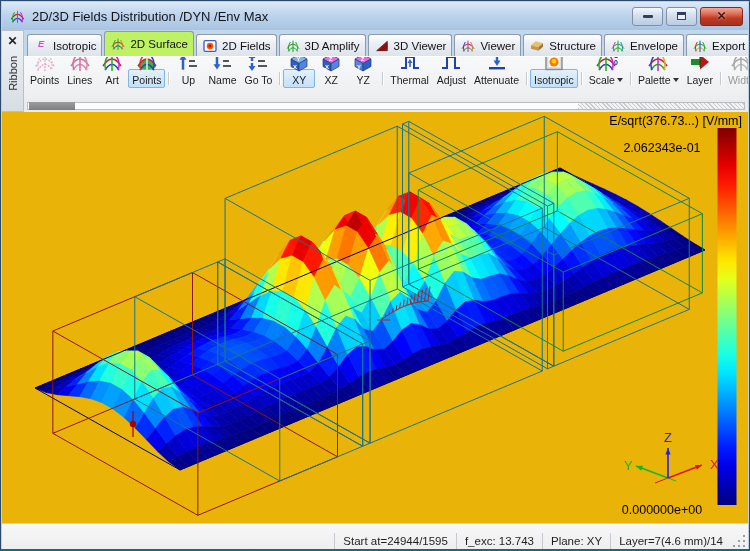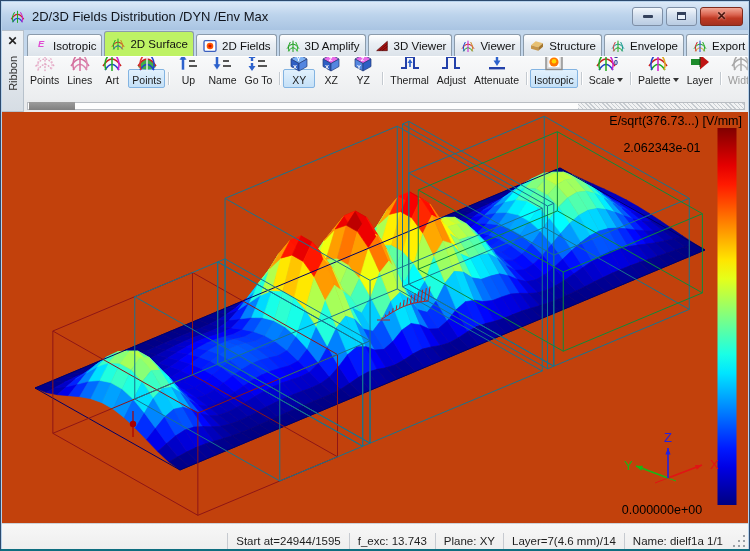--- a/index.html
+++ b/index.html
@@ -52,21 +52,21 @@
   .tbtn.disabled{color:#9a9a9a;}
   .tsep{width:1px;background:#c4cad0;margin:3px 3px;box-shadow:1px 0 0 #fff;flex:none;}
   .dd{width:0;height:0;border-left:3px solid transparent;border-right:3px solid transparent;border-top:4px solid #333;}
   
   .scrollrow{height:12px;position:relative;background:#e9ebed;}
   .scroll-track{position:absolute;left:3px;right:3px;top:2px;height:8px;background:#fdfdfd;border:1px solid #b9bdc2;}
   .scroll-thumb{position:absolute;left:5px;top:2px;width:46px;height:8px;background:linear-gradient(#9c9c9c,#7f7f7f);}
   .scroll-hatch{position:absolute;right:4px;top:3px;width:166px;height:6px;
     background:repeating-linear-gradient(45deg,#c7ccd1 0 1px,#f1f2f3 1px 3px);}
   
-  .canvas{height:411px;background:#c2410c;position:relative;overflow:hidden;}
+  .canvas{height:411px;background:#eab308;position:relative;overflow:hidden;}
   .canvas svg{display:block;}
   
   .statusbar{height:36px;background:linear-gradient(#f7f7f7,#ebebeb);border-top:1px solid #cdd2d8;
     display:flex;align-items:center;justify-content:flex-end;font-size:11.5px;color:#1e1e1e;overflow:hidden;}
   .statusbar .spacer{flex:1;}
   .seg{padding:0 8px;border-left:1px solid #c6cad0;height:17px;line-height:17px;white-space:nowrap;}
   .grip{width:14px;height:14px;margin:0 1px 0 2px;flex:none;
     background:
       radial-gradient(circle at 11px 11px,#9aa0a6 1.2px,transparent 1.4px),
       radial-gradient(circle at 11px 6px,#9aa0a6 1.2px,transparent 1.4px),
@@ -1275,17 +1275,16 @@
         <text x="664" y="442" text-anchor="start" font-size="13" fill="#2222e0" font-family="&quot;Liberation Sans&quot;,sans-serif">Z</text>
       </svg>
   </div>
 
   <div class="statusbar" id="statusbar">
     <div class="spacer"></div>
   <div class="seg">Start at=24944/1595</div>
       <div class="seg">f_exc: 13.743</div>
       <div class="seg">Plane: XY</div>
       <div class="seg">Layer=7(4.6 mm)/14</div>
-      <div class="seg">Name: dielf1a 1/1</div>
       <div class="grip"></div>
     </div>
 
 </div>
 
 </body></html>

